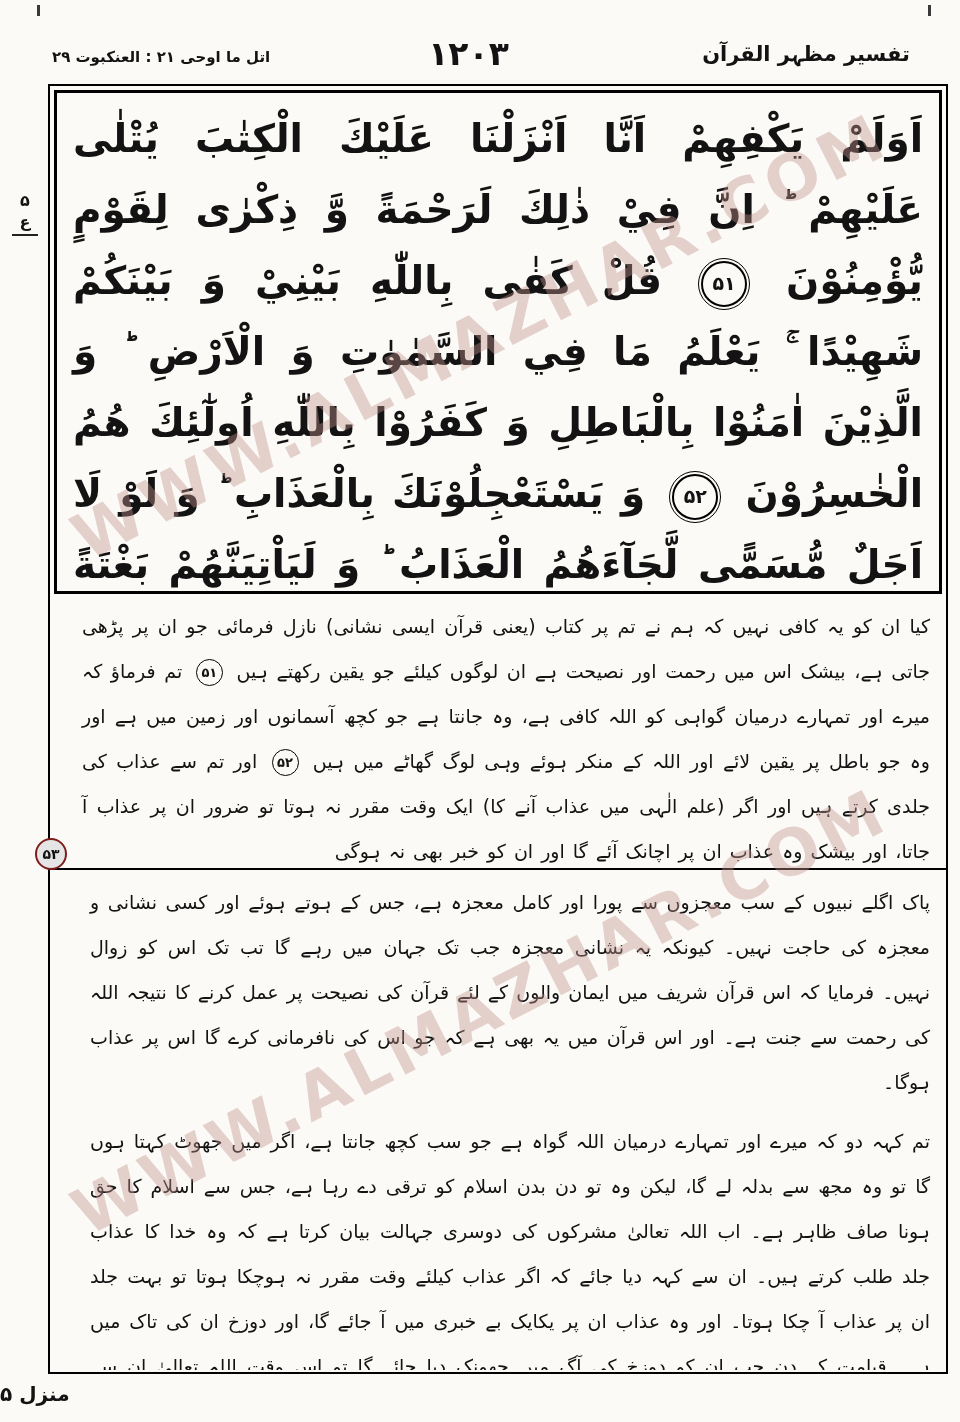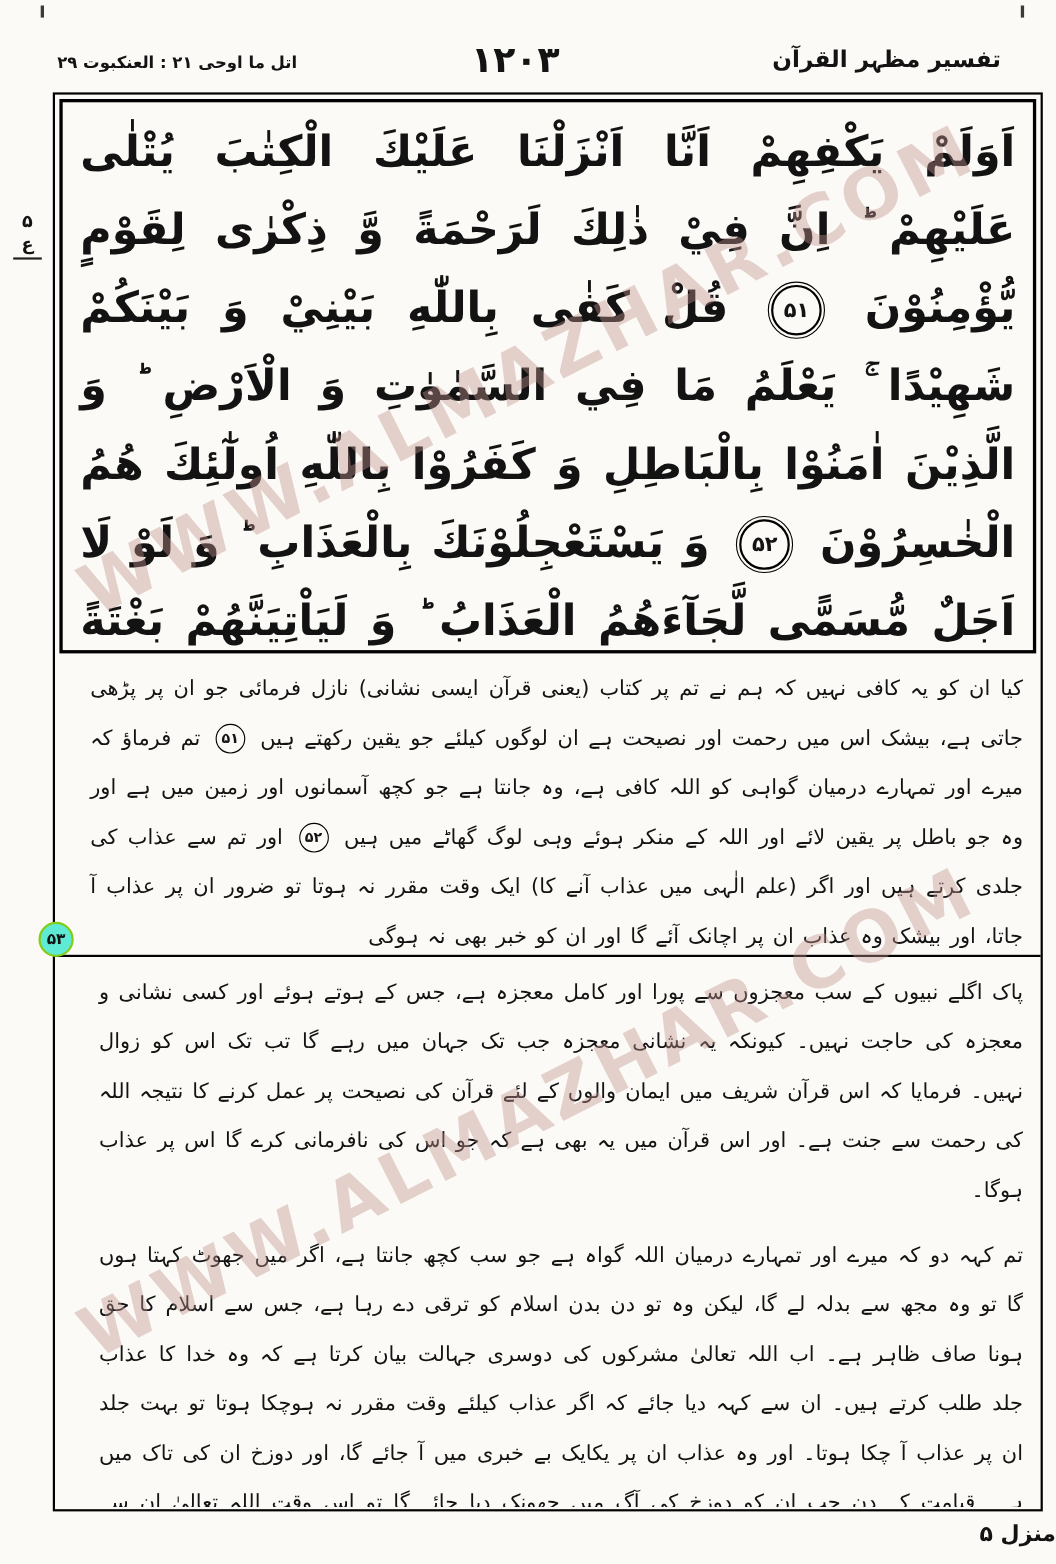--- a/index.html
+++ b/index.html
@@ -89,30 +89,30 @@
   .section-divider { border-top:2px solid #000; height:0; margin:0; }
 
   .commentary-section {
     padding:10px 16px 0 16px; overflow:hidden; height:500px;
   }
   .commentary-section p { margin-bottom:14px;margin-left:24px; }
 
   
   .edge-marker {
     position:absolute; left:-15px; top:752px;
-    width:32px; height:32px; border:2px solid #84cc16; border-radius:50%;
-    background:#5eead4;
+    width:32px; height:32px; border:2px solid #7f1d1d; border-radius:50%;
+    background:#e5e5e5;
     display:flex; justify-content:center; align-items:center;
     font-size:14px; font-weight:bold; z-index:4;
   }
 
   
   .footer {
     position:absolute; bottom:16px; left:0; right:0;
-    text-align:right; font-size:20px; font-weight:bold; direction:rtl;
+    text-align:left; font-size:20px; font-weight:bold; direction:rtl;
   }
 
   
   .watermark {
     position:absolute; left:0; right:0;
     text-align:center;
     transform:rotate(-27deg);
     font-size:64px; font-weight:bold;
     letter-spacing:5px;
     color:rgba(194,146,140,0.40);

